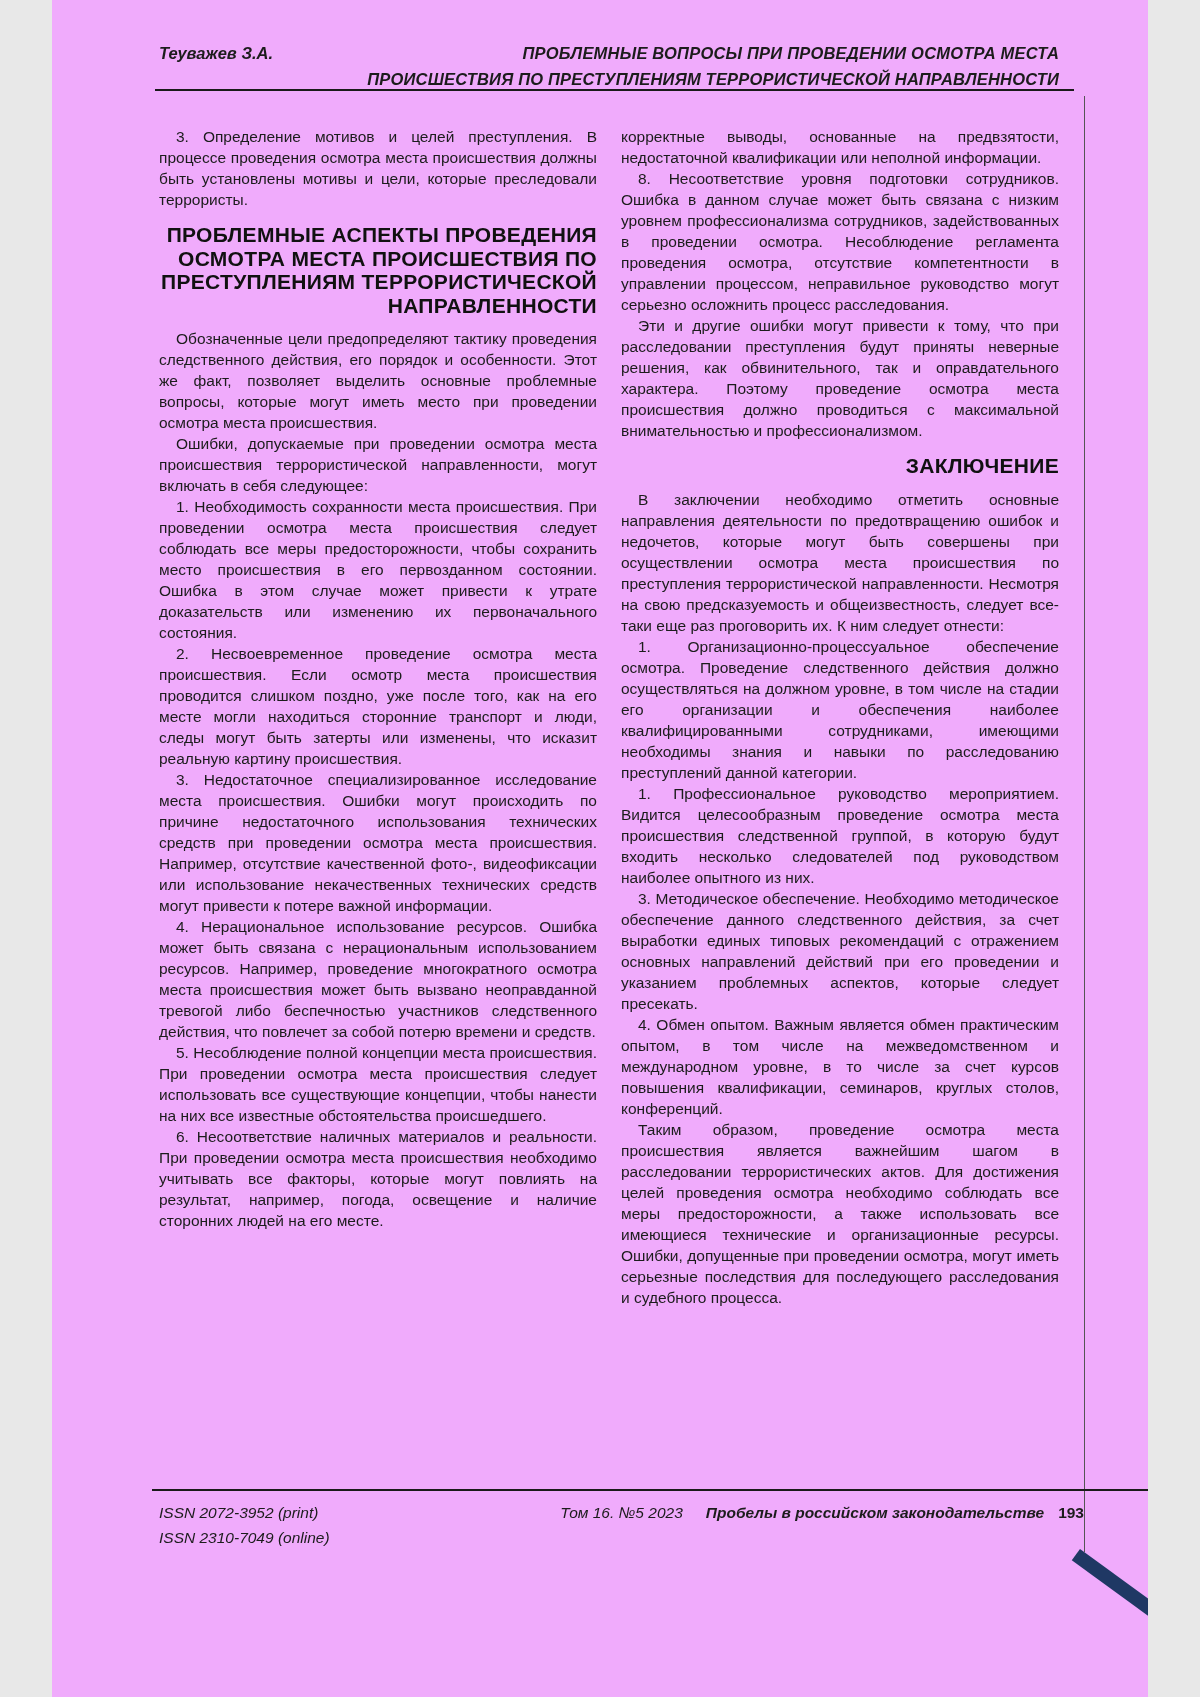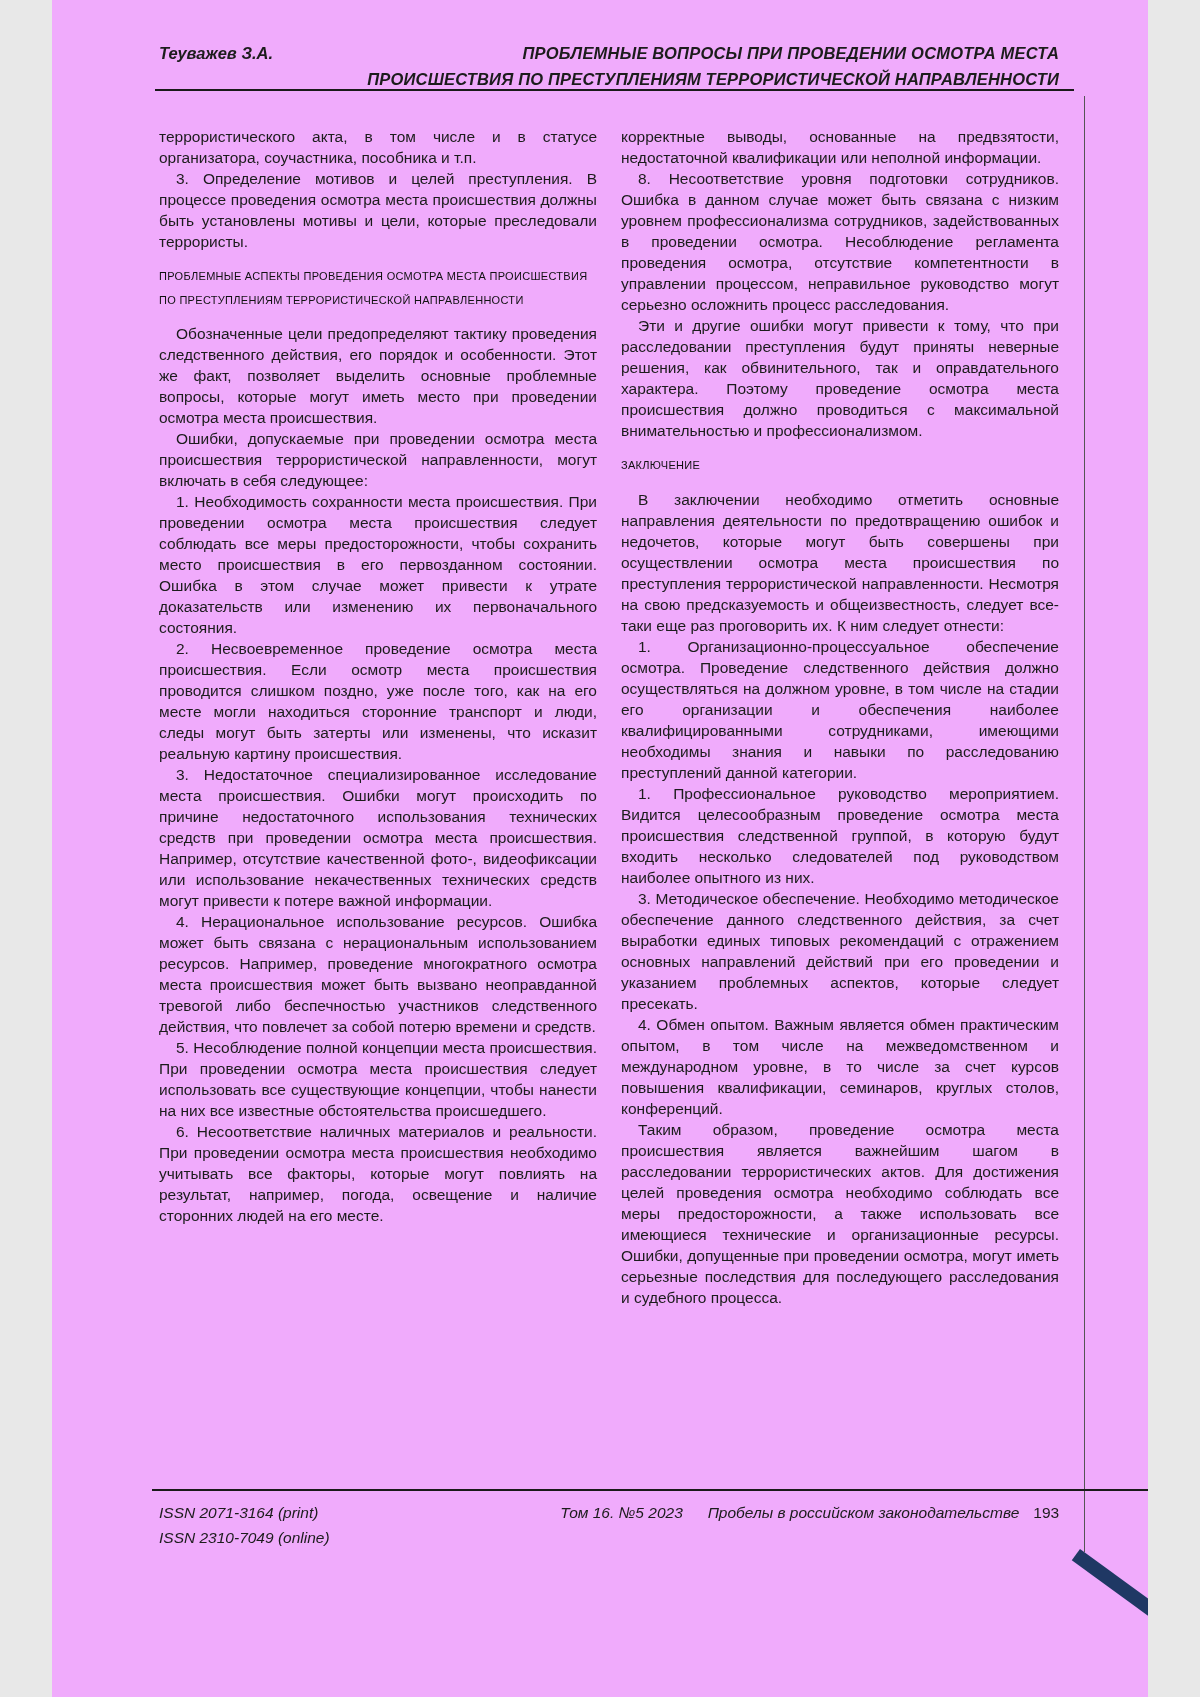--- a/index.html
+++ b/index.html
@@ -77,25 +77,25 @@
   .col {
     width: 438px;
     text-align: justify;
     font-size: 15.5px;
     line-height: 21px;
     hyphens: auto;
   }
   .para { margin: 0; text-indent: 17px; }
   .no-indent { text-indent: 0; }
   .section-heading {
-    font-size: 11px;
-    font-weight: normal;
+    font-size: 21px;
+    font-weight: bold;
     line-height: 23.5px;
     letter-spacing: 0.3px;
-    text-align: left;
+    text-align: right;
     text-indent: 0;
     margin: 13px 0 11px 0;
     color: #111;
   }
   
   .footer-rule {
     position: absolute;
     top: 1489px;
     left: 100px;
     width: 1018px;
@@ -108,21 +108,21 @@
     left: 107px;
     width: 925px;
     display: grid;
     grid-template-columns: 1fr auto 1fr;
     font-style: italic;
     font-size: 15.5px;
     line-height: 25px;
   }
   .footer .issn { text-align: left; }
   .footer .volume { text-align: left; align-self: start; }
-  .footer .journal { text-align: center; white-space: nowrap; }
+  .footer .journal { text-align: right; white-space: nowrap; font-weight: bold; }
   .page-num { font-style: normal; padding-left: 14px; }
 </style>
 </head>
 <body>
 
 <div class="page">
 
   <div class="header">
     <div class="author">Теуважев З.А.</div>
     <div class="title">
@@ -130,21 +130,20 @@
       <div>ПРОИСШЕСТВИЯ ПО ПРЕСТУПЛЕНИЯМ ТЕРРОРИСТИЧЕСКОЙ НАПРАВЛЕННОСТИ</div>
     </div>
   </div>
 
   <div class="header-rule"></div>
   <div class="right-rule"></div>
 
   <div class="columns">
 
     <section class="col">
-      <p class="para no-indent">террористического акта, в том числе и в статусе организатора, соучастника, пособника и т.п.</p>
       <p class="para">3. Определение мотивов и целей преступления. В процессе проведения осмотра места происшествия должны быть установлены мотивы и цели, которые преследовали террористы.</p>
       <h2 class="section-heading">ПРОБЛЕМНЫЕ АСПЕКТЫ ПРОВЕДЕНИЯ ОСМОТРА МЕСТА ПРОИСШЕСТВИЯ ПО ПРЕСТУПЛЕНИЯМ ТЕРРОРИСТИЧЕСКОЙ НАПРАВЛЕННОСТИ</h2>
       <p class="para">Обозначенные цели предопределяют тактику проведения следственного действия, его порядок и особенности. Этот же факт, позволяет выделить основные проблемные вопросы, которые могут иметь место при проведении осмотра места происшествия.</p>
       <p class="para">Ошибки, допускаемые при проведении осмотра места происшествия террористической направленности, могут включать в себя следующее:</p>
       <p class="para">1. Необходимость сохранности места происшествия. При проведении осмотра места происшествия следует соблюдать все меры предосторожности, чтобы сохранить место происшествия в его первозданном состоянии. Ошибка в этом случае может привести к утрате доказательств или изменению их первоначального состояния.</p>
       <p class="para">2. Несвоевременное проведение осмотра места происшествия. Если осмотр места происшествия проводится слишком поздно, уже после того, как на его месте могли находиться сторонние транспорт и люди, следы могут быть затерты или изменены, что исказит реальную картину происшествия.</p>
       <p class="para">3. Недостаточное специализированное исследование места происшествия. Ошибки могут происходить по причине недостаточного использования технических средств при проведении осмотра места происшествия. Например, отсутствие качественной фото-, видеофиксации или использование некачественных технических средств могут привести к потере важной информации.</p>
       <p class="para">4. Нерациональное использование ресурсов. Ошибка может быть связана с нерациональным использованием ресурсов. Например, проведение многократного осмотра места происшествия может быть вызвано неоправданной тревогой либо беспечностью участников следственного действия, что повлечет за собой потерю времени и средств.</p>
       <p class="para">5. Несоблюдение полной концепции места происшествия. При проведении осмотра места происшествия следует использовать все существующие концепции, чтобы нанести на них все известные обстоятельства происшедшего.</p>
       <p class="para">6. Несоответствие наличных материалов и реальности. При проведении осмотра места происшествия необходимо учитывать все факторы, которые могут повлиять на результат, например, погода, освещение и наличие сторонних людей на его месте.</p>
@@ -162,21 +161,21 @@
       <p class="para">4. Обмен опытом. Важным является обмен практическим опытом, в том числе на межведомственном и международном уровне, в то числе за счет курсов повышения квалификации, семинаров, круглых столов, конференций.</p>
       <p class="para">Таким образом, проведение осмотра места происшествия является важнейшим шагом в расследовании террористических актов. Для достижения целей проведения осмотра необходимо соблюдать все меры предосторожности, а также использовать все имеющиеся технические и организационные ресурсы. Ошибки, допущенные при проведении осмотра, могут иметь серьезные последствия для последующего расследования и судебного процесса.</p>
     </section>
 
   </div>
 
   <div class="footer-rule"></div>
 
   <div class="footer">
     <div class="issn">
-      <div>ISSN 2071-3164 (print)</div>
+      <div>ISSN 2072-3952 (print)</div>
       <div>ISSN 2310-7049 (online)</div>
     </div>
     <div class="volume">Том 16. №5 2023</div>
     <div class="journal">
       <span>Пробелы в российском законодательстве</span><span class="page-num">193</span>
     </div>
   </div>
 
   <div class="corner-shape" style="background: rgb(31, 56, 100);"></div>
 

